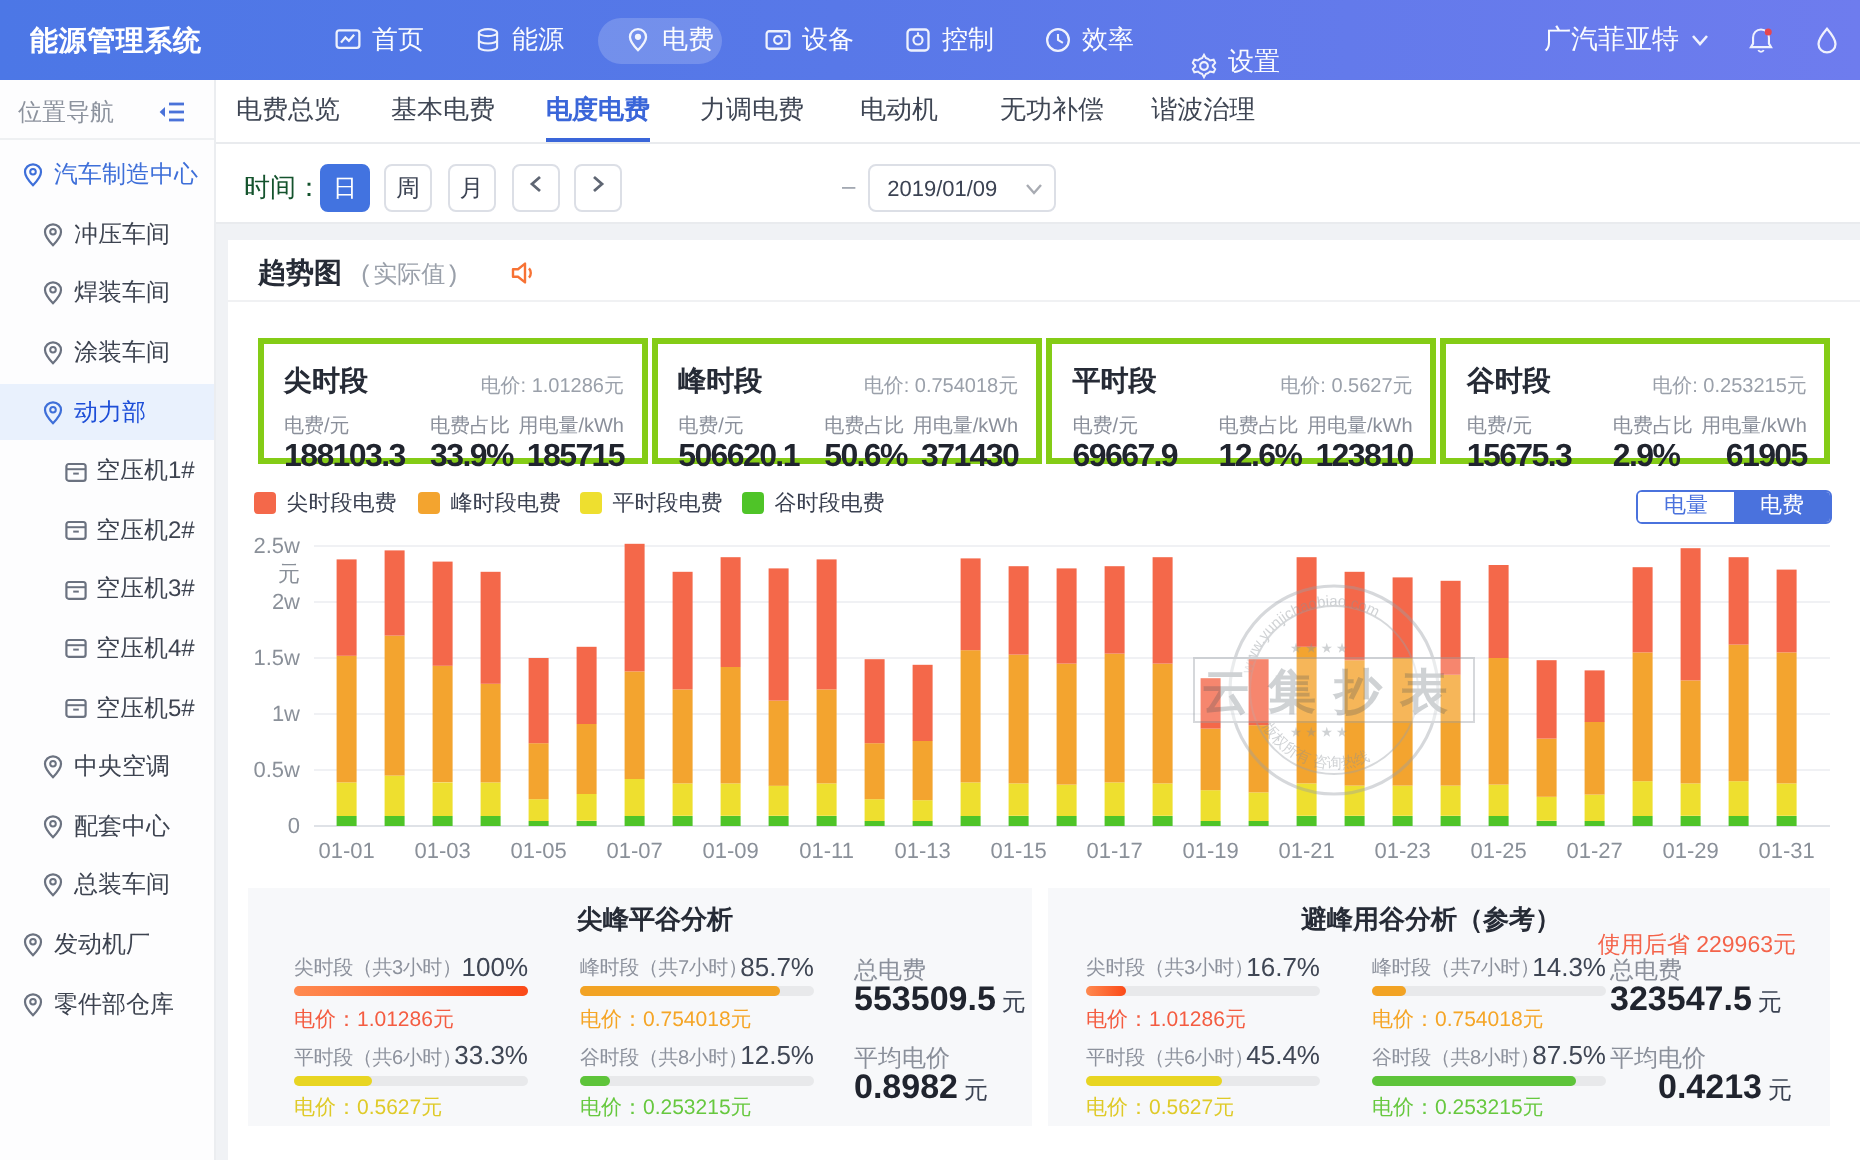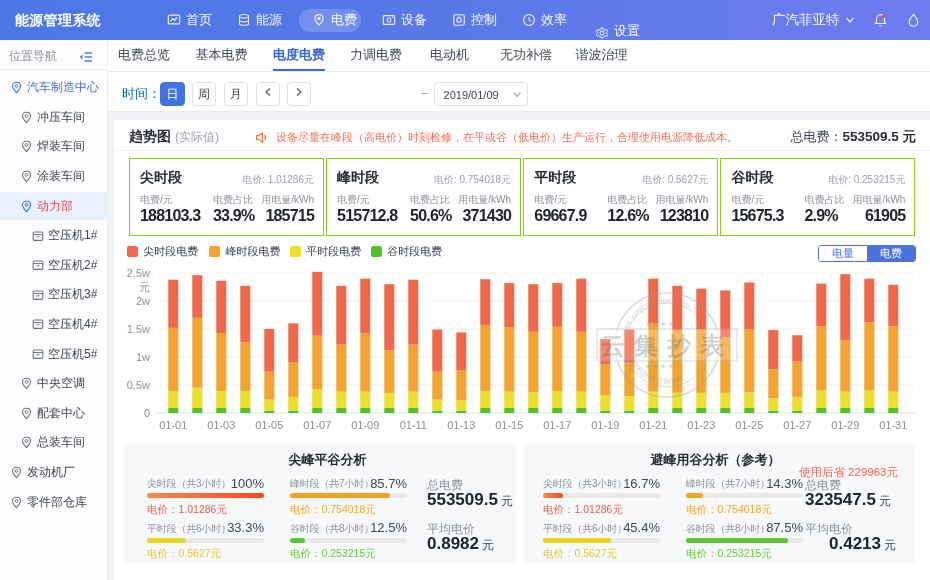--- a/index.html
+++ b/index.html
@@ -20,27 +20,27 @@
 .tab{position:absolute;top:0;height:31px;line-height:30px;font-size:13px;color:#3f4654;}
 .tab.act{color:#3a66d9;font-weight:bold;border-bottom:2px solid #3a66d9;}
 .timerow{position:absolute;left:108px;top:72px;width:822px;height:40px;background:#fff;border-bottom:1px solid #e9ebee;}
 .btn{position:absolute;top:10px;height:24px;border:1px solid #dcdfe6;border-radius:4px;background:#fff;font-size:12px;color:#3c4353;text-align:center;line-height:22px;}
 .btn.sel{background:#4273e0;border-color:#4273e0;color:#fff;}
 .dinput{position:absolute;top:10px;height:24px;border:1px solid #dcdfe6;border-radius:4px;background:#fff;font-size:11px;color:#3c4353;}
 .dinput .dt{position:absolute;left:9px;top:6px;}
 .dinput svg{position:absolute;right:5px;top:8px;}
 .page{position:absolute;left:108px;top:112px;width:822px;height:468px;background:#f0f2f5;}
 .card{position:absolute;left:6px;top:8px;width:816px;height:460px;background:#fff;}
-.chead{position:absolute;left:0;top:0;width:816px;height:31px;border-bottom:1px solid #f0f1f3;}
+.chead{position:absolute;left:0;top:0;width:816px;height:31px;border-bottom:1px solid #f0f1f3;font-family:Liberation Mono, monospace;}
 .chead .tt{position:absolute;left:15px;top:8px;font-size:14px;font-weight:bold;color:#262b36;}
 .chead .sub{font-size:12px;font-weight:normal;color:#9aa0aa;}
 .chead .mq{position:absolute;left:162px;top:10px;font-size:11px;color:#f96c57;}
 .chead .tot{position:absolute;right:14px;top:8px;font-size:13px;color:#3c4353;}
 .chead .tot b{font-size:13.5px;color:#262b36;}
-.sp{position:absolute;top:38px;height:78px;border:1px solid #84cc16;background:#fff;width:195px;}
+.sp{position:absolute;top:49px;height:63px;border:3px solid #84cc16;background:#fff;width:195px;}
 .sp .tt{position:absolute;left:10px;top:10px;font-size:14px;font-weight:bold;color:#262b36;}
 .sp .pr{position:absolute;right:9px;top:14px;font-size:10px;color:#9aa0aa;}
 .sp .lb{position:absolute;top:34px;font-size:10px;color:#8a8f9a;}
 .sp .vv{position:absolute;top:48px;font-size:16px;font-weight:bold;color:#20242e;letter-spacing:-0.8px;}
 .lgd{position:absolute;top:125px;height:12px;display:flex;align-items:center;font-size:11px;color:#3a4050;}
 .lgd .sq{width:11px;height:11px;border-radius:2px;margin-right:5px;}
 .toggle{position:absolute;top:124.5px;left:704px;display:flex;height:17px;font-size:11px;border:1px solid #4a72dd;border-radius:3px;overflow:hidden;}
 .toggle .a{width:48px;text-align:center;line-height:15px;color:#4a72dd;background:#fff;}
 .toggle .b{width:48px;text-align:center;line-height:15px;color:#fff;background:#4a72dd;}
 .ap{position:absolute;top:324px;height:119px;background:#f7f8fa;}
@@ -127,21 +127,21 @@
         <circle cx="6.5" cy="4.9" r="1.4" fill="none" stroke="#6b7280" stroke-width="1"></circle>
       </svg>冲压车间</div>
 <div class="ti" style="left:20px;top:97.8px;"><svg width="13" height="13" viewBox="0 0 13 13" style="">
         <path d="M6.5 1.2 C4.2 1.2 2.5 2.9 2.5 5 C2.5 7.5 6.5 11.6 6.5 11.6 S10.5 7.5 10.5 5 C10.5 2.9 8.8 1.2 6.5 1.2 Z" fill="none" stroke="#6b7280" stroke-width="1.1"></path>
         <circle cx="6.5" cy="4.9" r="1.4" fill="none" stroke="#6b7280" stroke-width="1"></circle>
       </svg>焊装车间</div>
 <div class="ti" style="left:20px;top:127.4px;"><svg width="13" height="13" viewBox="0 0 13 13" style="">
         <path d="M6.5 1.2 C4.2 1.2 2.5 2.9 2.5 5 C2.5 7.5 6.5 11.6 6.5 11.6 S10.5 7.5 10.5 5 C10.5 2.9 8.8 1.2 6.5 1.2 Z" fill="none" stroke="#6b7280" stroke-width="1.1"></path>
         <circle cx="6.5" cy="4.9" r="1.4" fill="none" stroke="#6b7280" stroke-width="1"></circle>
       </svg>涂装车间</div>
-<div class="ti" style="left:20px;top:157.0px;color:#ef4444;"><svg width="13" height="13" viewBox="0 0 13 13" style="">
+<div class="ti" style="left:20px;top:157.0px;color:#1d4ed8;"><svg width="13" height="13" viewBox="0 0 13 13" style="">
         <path d="M6.5 1.2 C4.2 1.2 2.5 2.9 2.5 5 C2.5 7.5 6.5 11.6 6.5 11.6 S10.5 7.5 10.5 5 C10.5 2.9 8.8 1.2 6.5 1.2 Z" fill="none" stroke="#3e6fd9" stroke-width="1.1"></path>
         <circle cx="6.5" cy="4.9" r="1.4" fill="none" stroke="#3e6fd9" stroke-width="1"></circle>
       </svg>动力部</div>
 <div class="ti" style="left:32px;top:186.6px;"><svg width="12" height="12" viewBox="0 0 12 12" style="">
         <rect x="1.2" y="2" width="9.6" height="8.4" rx="1.2" fill="none" stroke="#6b7280" stroke-width="1.1"></rect>
         <path d="M1.2 4.6 H10.8" stroke="#6b7280" stroke-width="1"></path>
         <path d="M4.6 6.8 H7.4" stroke="#6b7280" stroke-width="1"></path>
       </svg>空压机1#</div>
 <div class="ti" style="left:32px;top:216.2px;"><svg width="12" height="12" viewBox="0 0 12 12" style="">
         <rect x="1.2" y="2" width="9.6" height="8.4" rx="1.2" fill="none" stroke="#6b7280" stroke-width="1.1"></rect>
@@ -187,21 +187,21 @@
 <div class="tabsrow">
 <div class="tab" style="left:10px;">电费总览</div>
 <div class="tab" style="left:87.5px;">基本电费</div>
 <div class="tab act" style="left:165px;">电度电费</div>
 <div class="tab" style="left:242px;">力调电费</div>
 <div class="tab" style="left:322px;">电动机</div>
 <div class="tab" style="left:392px;">无功补偿</div>
 <div class="tab" style="left:467.6px;">谐波治理</div>
 </div>
 <div class="timerow">
-<div style="position:absolute;left:14px;top:13px;font-size:13px;color:#0369a1;">时间：</div>
+<div style="position:absolute;left:14px;top:13px;font-size:13px;color:#14532d;">时间：</div>
 <div class="btn sel" style="left:52px;width:25px;">日</div>
 <div class="btn" style="left:84px;width:24px;">周</div>
 <div class="btn" style="left:115.7px;width:24px;">月</div>
 <div class="btn" style="left:147.5px;width:24px;line-height:20px;"><svg width="8" height="10" viewBox="0 0 8 10" style="">
         <polyline points="6,1.5 2,5 6,8.5" fill="none" stroke="#5f6673" stroke-width="1.4"></polyline>
       </svg></div>
 <div class="btn" style="left:179.2px;width:24px;line-height:20px;"><svg width="8" height="10" viewBox="0 0 8 10" style="">
         <polyline points="2,1.5 6,5 2,8.5" fill="none" stroke="#5f6673" stroke-width="1.4"></polyline>
       </svg></div>
 <div style="position:absolute;left:313px;top:14px;font-size:12px;color:#9aa0aa;">–</div>
@@ -213,40 +213,38 @@
     </div>
 </div>
 <div class="page">
     <div class="card">
 <div class="chead">
         <span class="tt">趋势图 <span class="sub">(实际值)</span></span>
 <span style="position:absolute;left:141px;top:10px;"><svg width="14" height="13" viewBox="0 0 14 13" style="">
             <path d="M1.5 4.6 H4 L7.5 1.8 V11.2 L4 8.4 H1.5 Z" fill="none" stroke="#f77234" stroke-width="1.2" stroke-linejoin="round"></path>
             <path d="M9.5 4.2 a3.4 3.4 0 0 1 0 4.6" fill="none" stroke="#f77234" stroke-width="1.2"></path>
           </svg></span>
-<span class="mq">设备尽量在峰段（高电价）时刻检修，在平或谷（低电价）生产运行，合理使用电源降低成本。</span>
-<span class="tot">总电费：<b>553509.5 元</b></span>
       </div>
 <div class="sp" style="left:15px;">
 <div class="tt">尖时段</div>
         <div class="pr">电价: 1.01286元</div>
 <div class="lb" style="left:10px;">电费/元</div>
         <div class="lb" style="left:83px;">电费占比</div>
         <div class="lb" style="right:9px;">用电量/kWh</div>
 <div class="vv" style="left:10px;">188103.3</div>
         <div class="vv" style="left:83px;">33.9%</div>
         <div class="vv" style="right:9px;">185715</div>
 </div>
 <div class="sp" style="left:212.1px;">
 <div class="tt">峰时段</div>
         <div class="pr">电价: 0.754018元</div>
 <div class="lb" style="left:10px;">电费/元</div>
         <div class="lb" style="left:83px;">电费占比</div>
         <div class="lb" style="right:9px;">用电量/kWh</div>
-<div class="vv" style="left:10px;">515712.8</div>
+<div class="vv" style="left:10px;">506620.1</div>
         <div class="vv" style="left:83px;">50.6%</div>
         <div class="vv" style="right:9px;">371430</div>
 </div>
 <div class="sp" style="left:409.3px;">
 <div class="tt">平时段</div>
         <div class="pr">电价: 0.5627元</div>
 <div class="lb" style="left:10px;">电费/元</div>
         <div class="lb" style="left:83px;">电费占比</div>
         <div class="lb" style="right:9px;">用电量/kWh</div>
 <div class="vv" style="left:10px;">69667.9</div>

